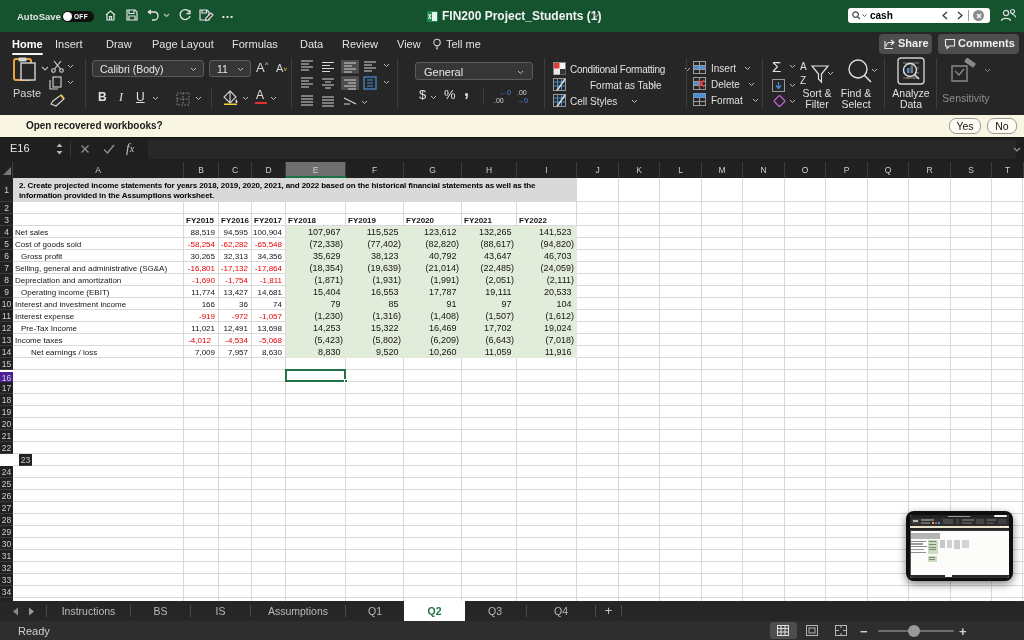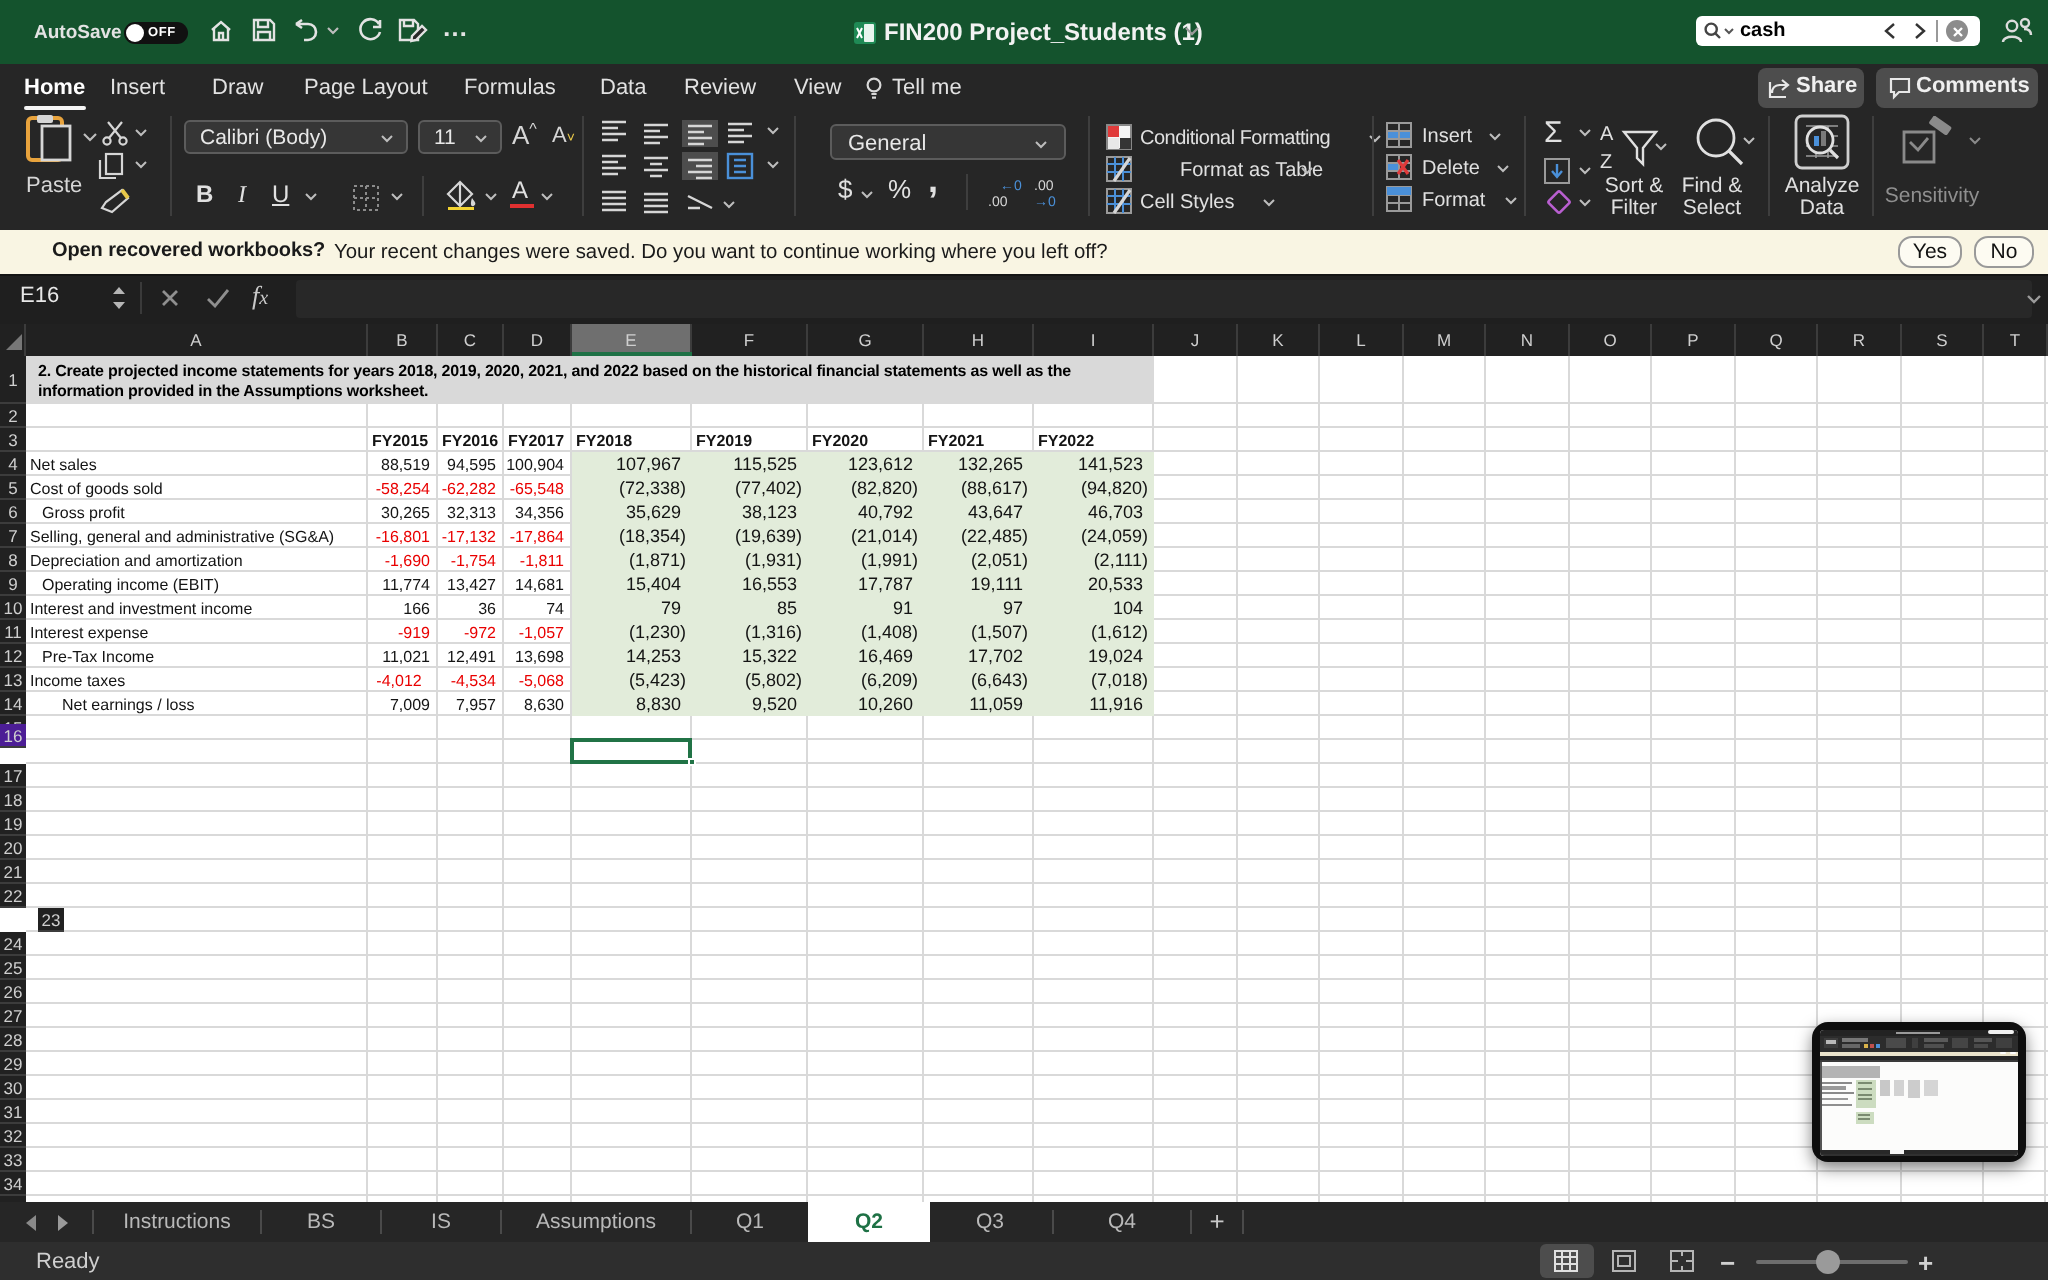--- a/index.html
+++ b/index.html
@@ -370,21 +370,20 @@
       <path d="M5 13 L9 17 L14 11" fill="none" stroke="#8a8a8a" stroke-width="1.4"></path>
       <rect x="15" y="2" width="11" height="5" rx="1" transform="rotate(35 20 4)" fill="#8a8a8a"></rect>
     </svg>
     <svg class="abs" style="left:984px; top:68px;" width="7" height="5" viewBox="0 0 7 5" fill="none" stroke="#8a8a8a" stroke-width="1">
       <path d="M1 1 L3.5 3.5 L6 1"></path>
     </svg>
     <div class="abs" style="left:942px; top:92px; width:48px; text-align:center; color:#8f8f8f; font-size:10.5px;">Sensitivity</div>
   </div>
   <div id="notif" class="abs">
     <div class="abs" style="left:26px; top:5px; font-size:10px; letter-spacing:-0.05px; font-weight:700;">Open recovered workbooks?</div>
-    <div class="abs" style="left:167px; top:5.5px; font-size:10.2px;">Your recent changes were saved. Do you want to continue working where you left off?</div>
     <div class="nbtn" style="left:949px; width:32px;">Yes</div>
     <div class="nbtn" style="left:987px; width:30px;">No</div>
   </div>
   <div id="fbar" class="abs">
     <div class="abs" style="left:10px; top:4px; color:#e8e8e8; font-size:11px;">E16</div>
     <svg class="abs" style="left:55px; top:4px;" width="9" height="14" viewBox="0 0 9 14">
       <path d="M1.5 5 L4.5 1.5 L7.5 5 Z" fill="#b5b5b5"></path>
       <path d="M1.5 9 L4.5 12.5 L7.5 9 Z" fill="#b5b5b5"></path>
     </svg>
     <div class="abs" style="left:70px; top:3px; width:1px; height:16px; background:#3a3a3a;"></div>
@@ -568,21 +567,21 @@
     <div class="rh" style="top:88px; height:12px; line-height:12px;">6</div>
     <div class="rh" style="top:100px; height:12px; line-height:12px;">7</div>
     <div class="rh" style="top:112px; height:12px; line-height:12px;">8</div>
     <div class="rh" style="top:124px; height:12px; line-height:12px;">9</div>
     <div class="rh" style="top:136px; height:12px; line-height:12px;">10</div>
     <div class="rh" style="top:148px; height:12px; line-height:12px;">11</div>
     <div class="rh" style="top:160px; height:12px; line-height:12px;">12</div>
     <div class="rh" style="top:172px; height:12px; line-height:12px;">13</div>
     <div class="rh" style="top:184px; height:12px; line-height:12px;">14</div>
     <div class="rh" style="top:196px; height:12px; line-height:12px;">15</div>
-    <div class="rh" style="top:200px; height:12px; line-height:12px; background:#4c1d95;">16</div>
+    <div class="rh" style="top:210px; height:12px; line-height:12px; background:#4c1d95;">16</div>
     <div class="rh" style="top:220px; height:12px; line-height:12px;">17</div>
     <div class="rh" style="top:232px; height:12px; line-height:12px;">18</div>
     <div class="rh" style="top:244px; height:12px; line-height:12px;">19</div>
     <div class="rh" style="top:256px; height:12px; line-height:12px;">20</div>
     <div class="rh" style="top:268px; height:12px; line-height:12px;">21</div>
     <div class="rh" style="top:280px; height:12px; line-height:12px;">22</div>
     <div class="rh" style="top:292px; height:12px; line-height:12px;margin-left:19px;">23</div>
     <div class="rh" style="top:304px; height:12px; line-height:12px;">24</div>
     <div class="rh" style="top:316px; height:12px; line-height:12px;">25</div>
     <div class="rh" style="top:328px; height:12px; line-height:12px;">26</div>

